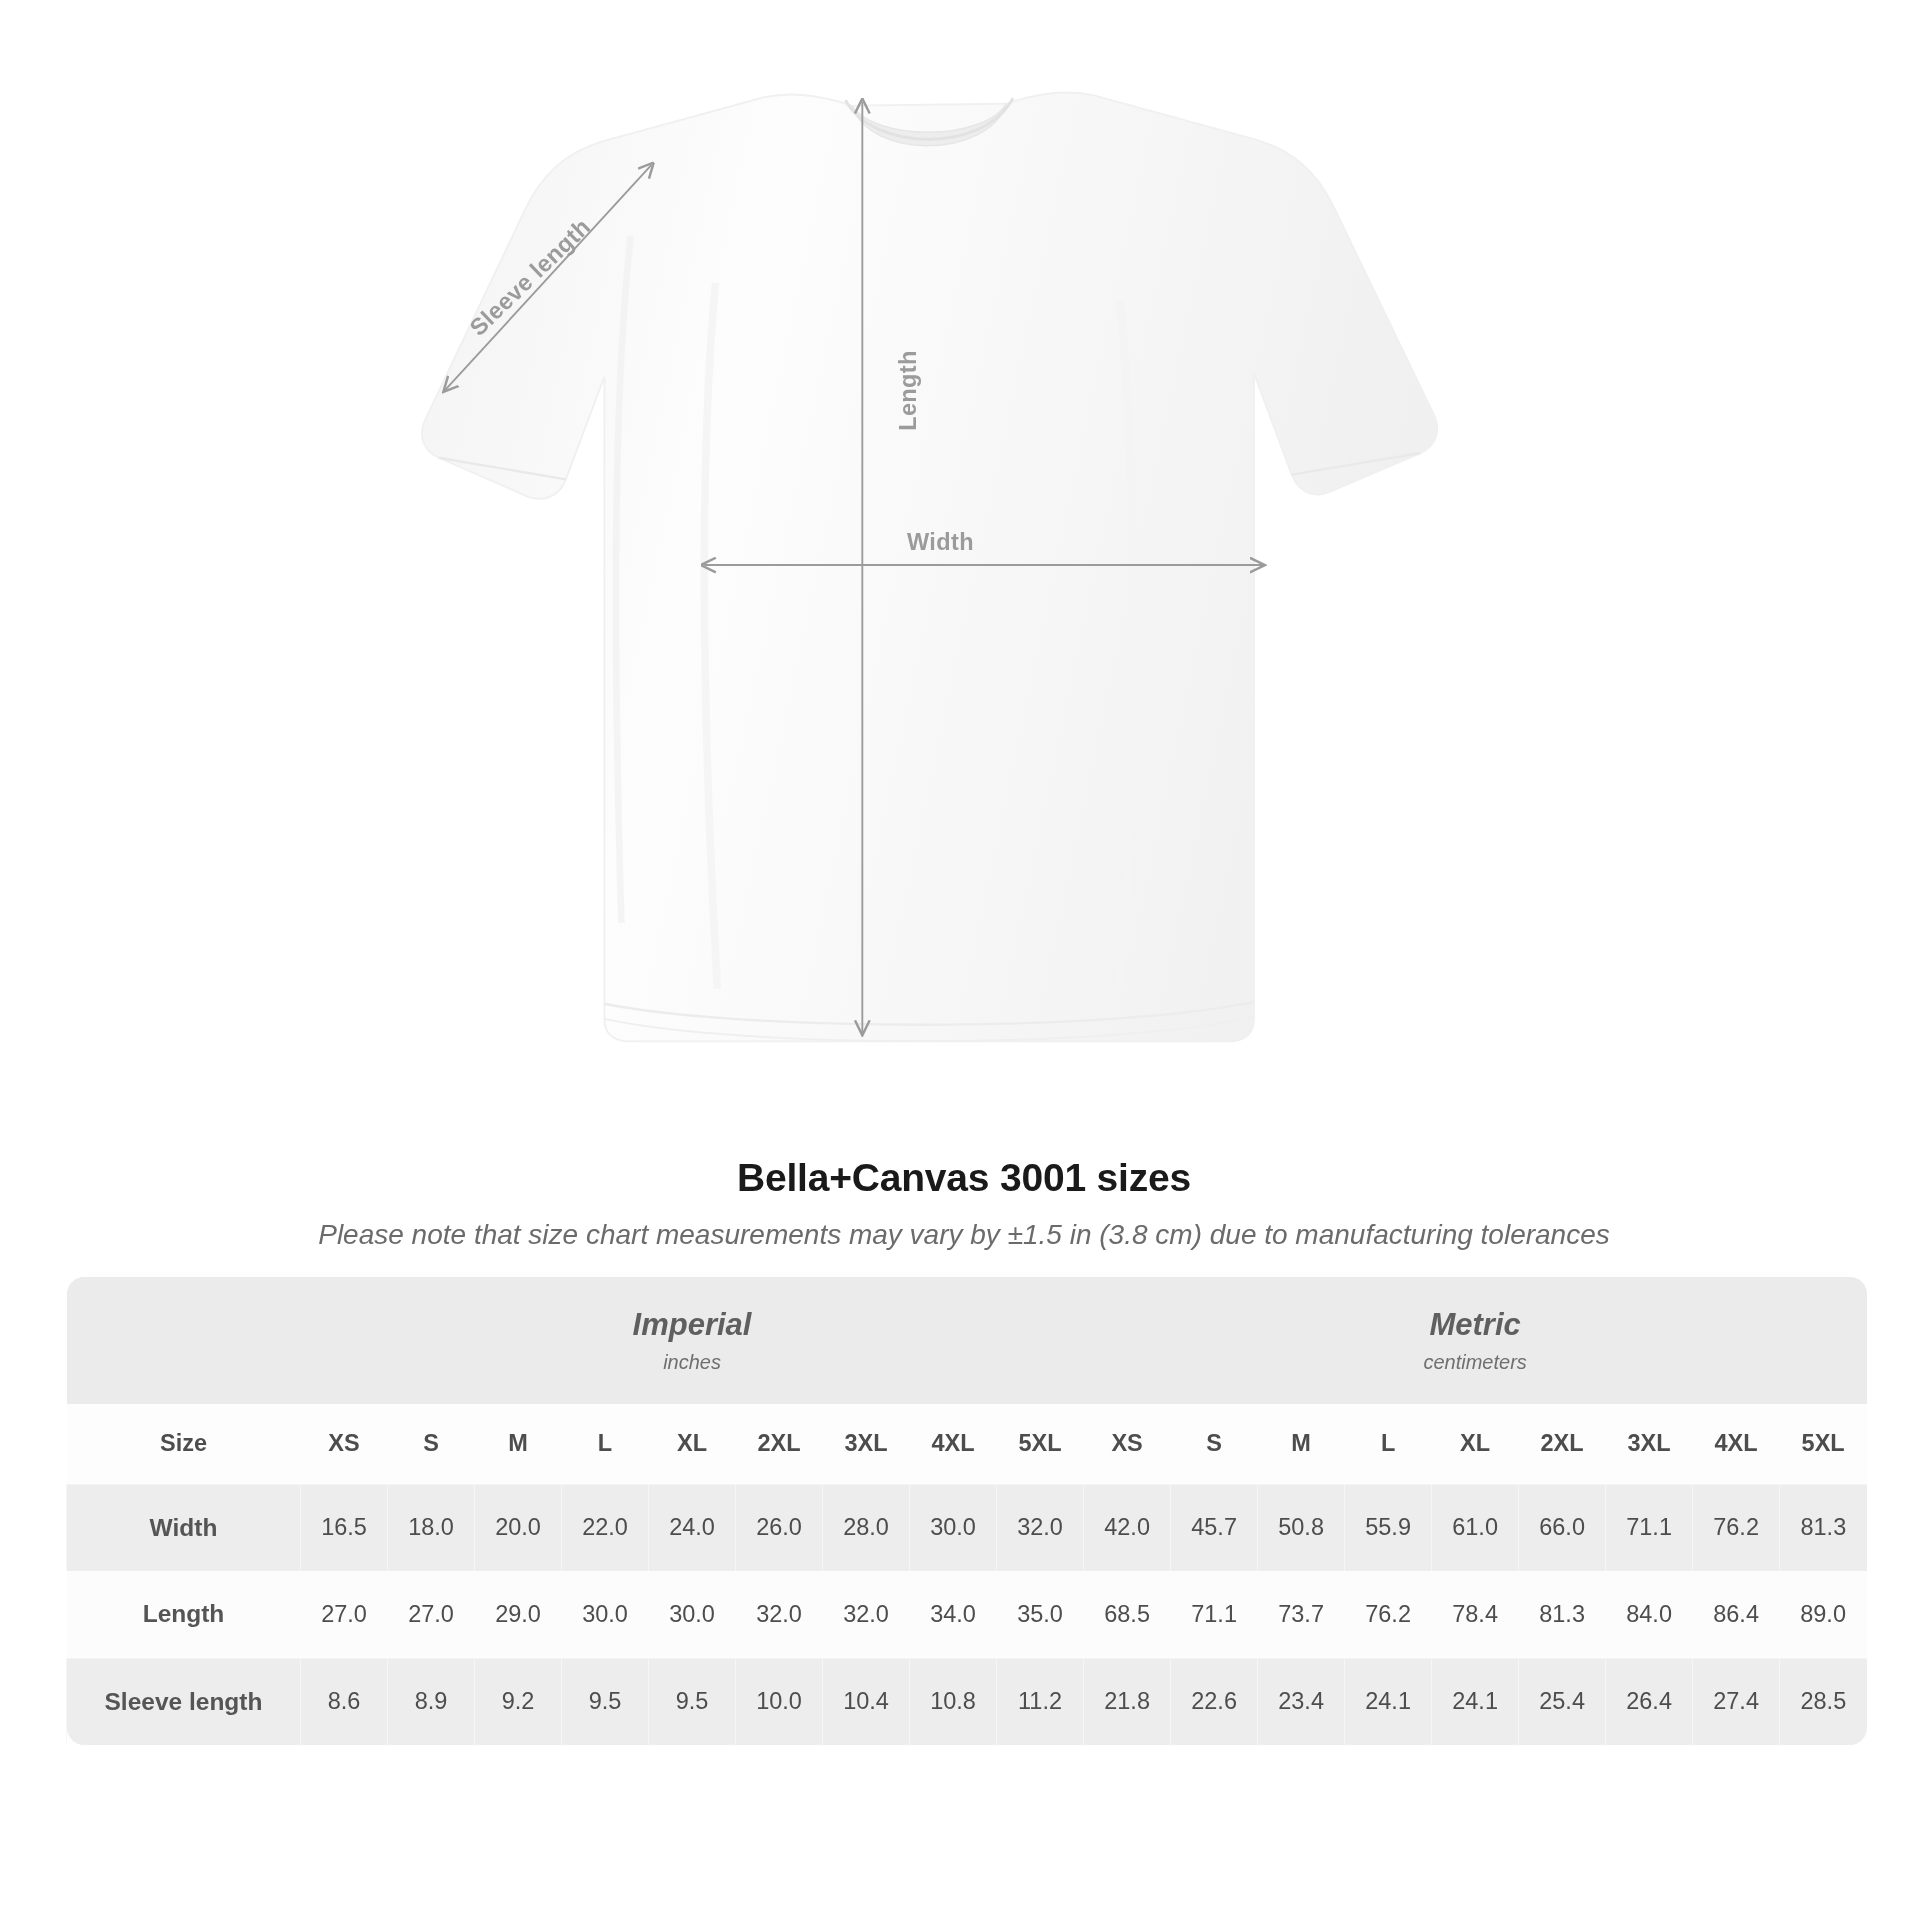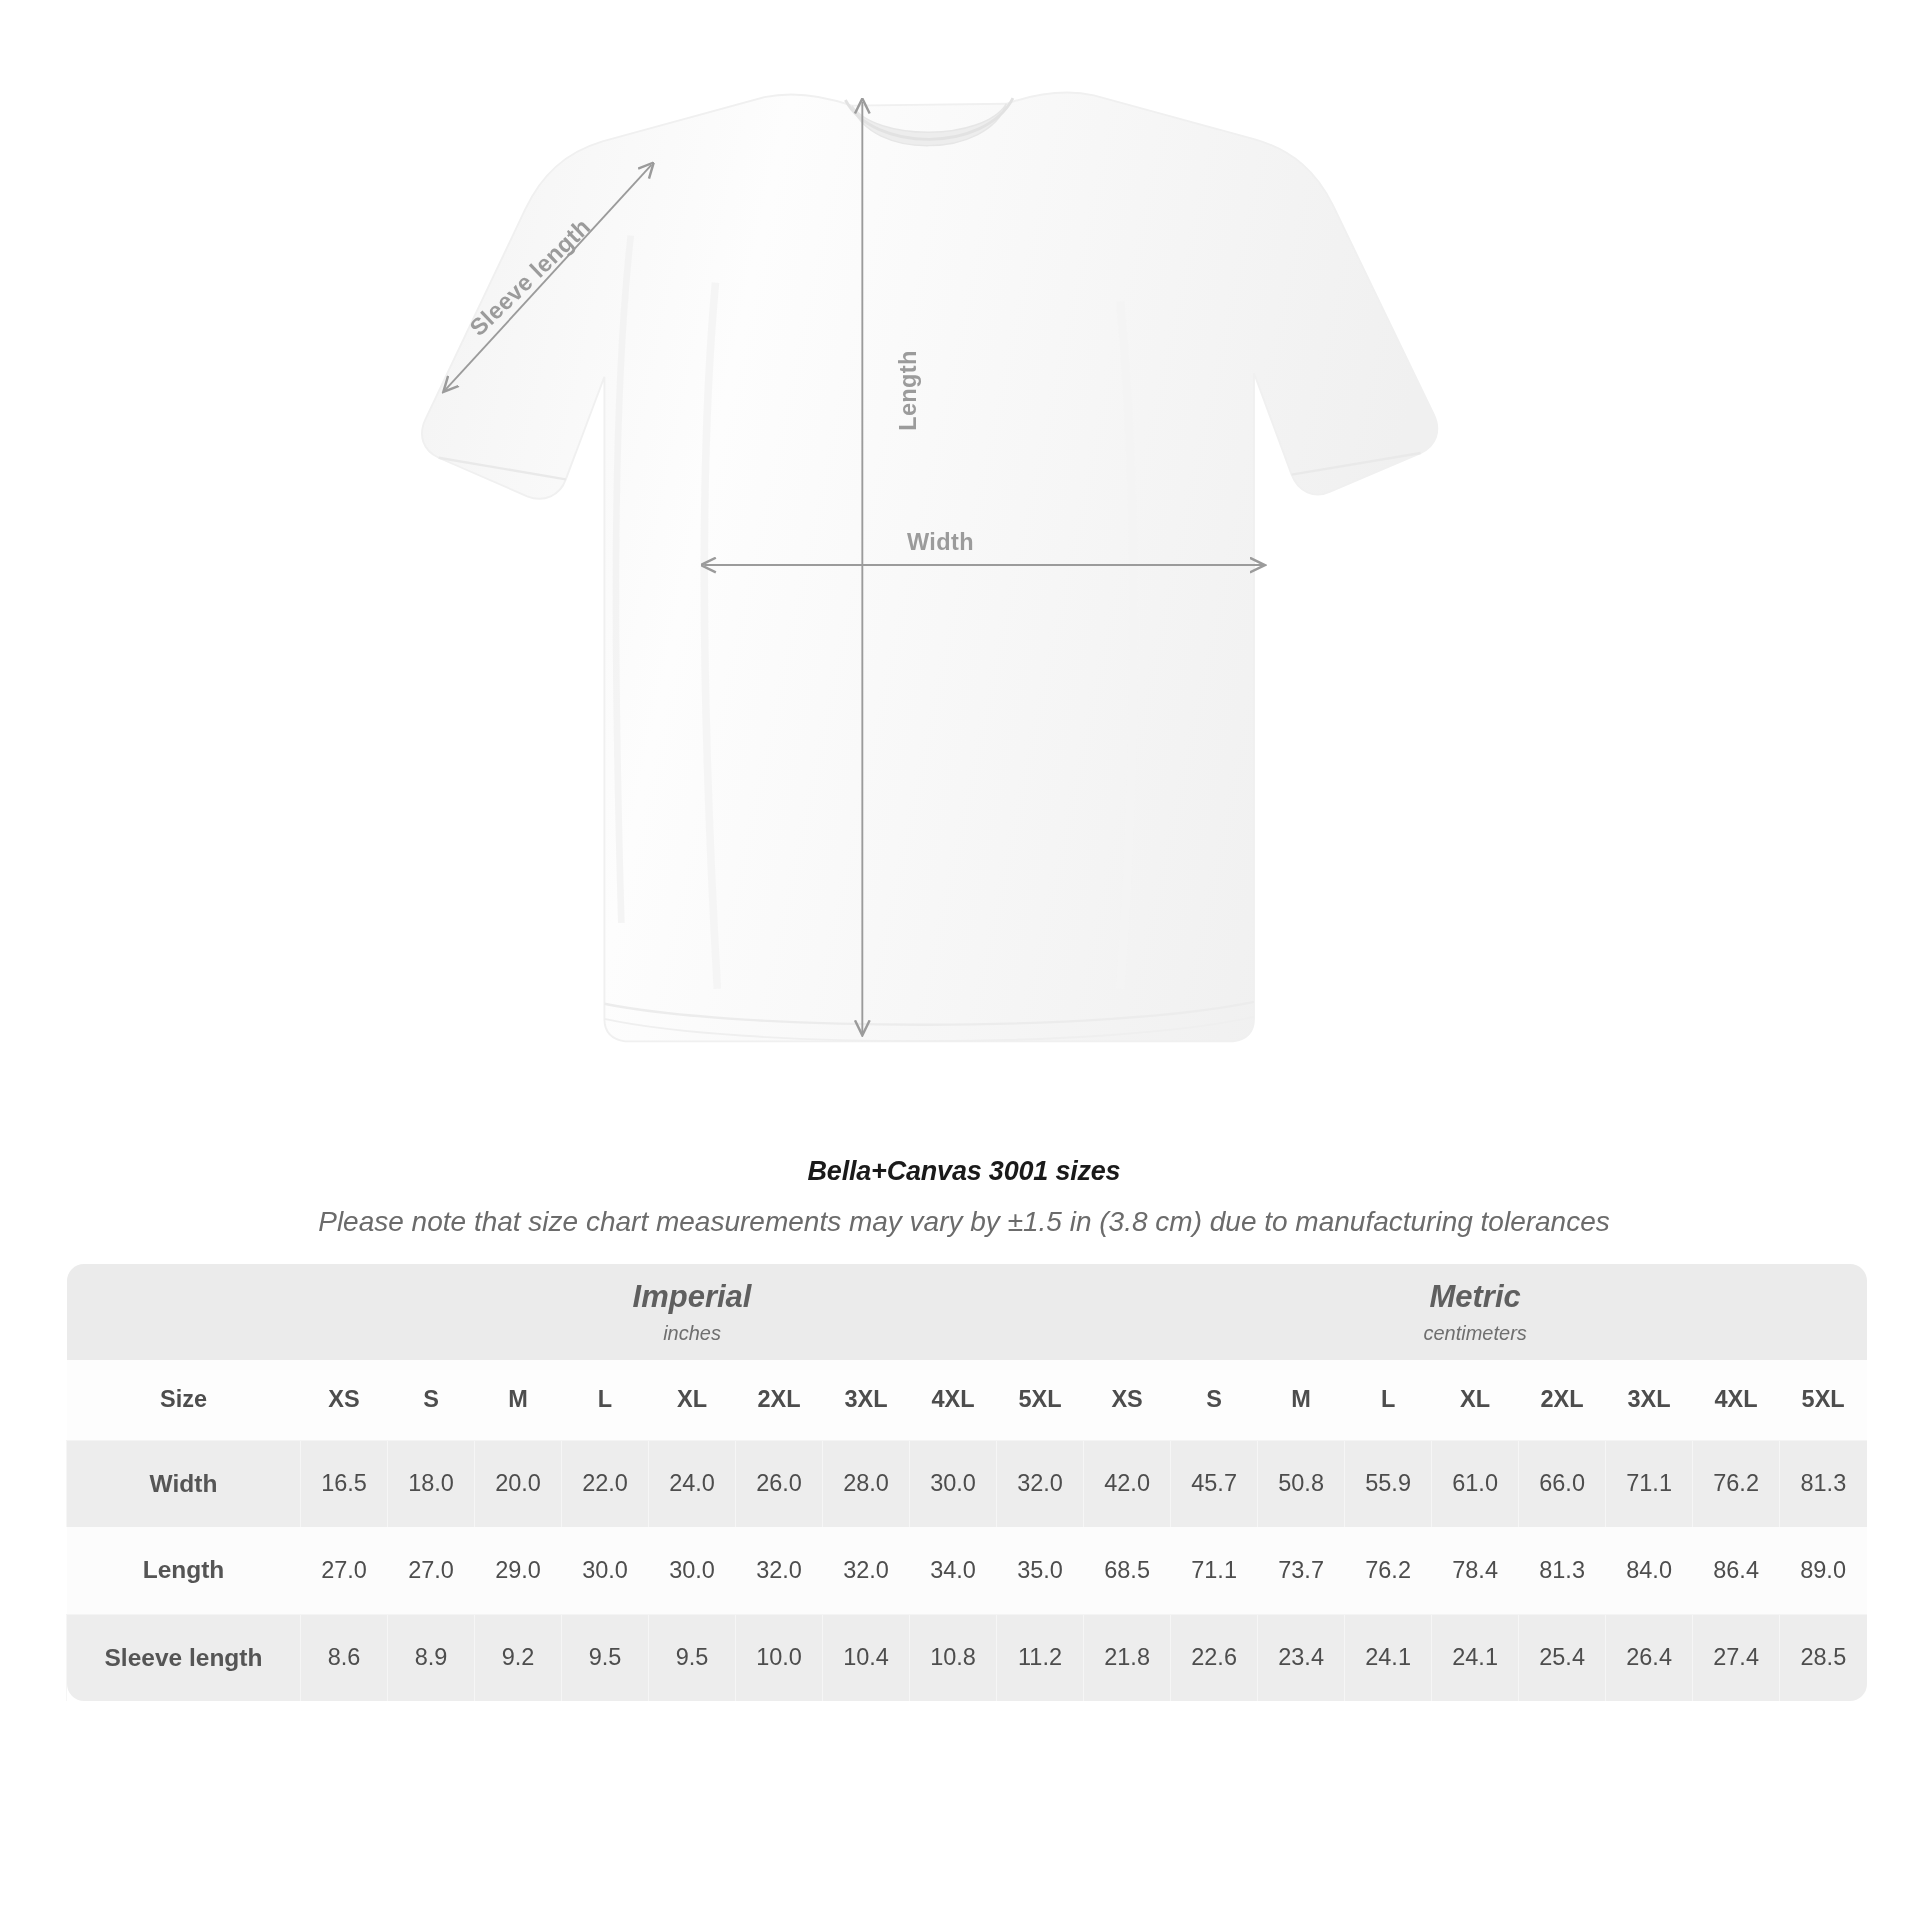--- a/index.html
+++ b/index.html
@@ -50,25 +50,24 @@
     transform: rotate(-44deg);
     transform-origin: center center;
   }
 
   
   .title-block {
     text-align: center;
     margin-top: 40px;
   }
   .chart-title {
-    font-size: 27px;
+    font-size: 39px;
     font-weight: bold;
     color: #1a1a1a;
     letter-spacing: -0.2px;
-    font-style: italic;
   }
   .chart-note {
     margin-top: 19px;
     font-size: 28px;
     font-style: italic;
     color: #6b6b6b;
   }
 
   
   .table-wrap {
@@ -82,21 +81,21 @@
   table.size-table td, table.size-table th {
     border: none;
     text-align: center;
     font-size: 23.5px;
     color: #4d4d4d;
   }
 
   
   .unit-row td {
     background: #ebebeb;
-    height: 96px;
+    height: 127px;
     vertical-align: middle;
   }
   .unit-row td.corner-left {
     border-top-left-radius: 17px;
   }
   .unit-row td.corner-right {
     border-top-right-radius: 17px;
   }
   .unit-name {
     font-size: 31px;

